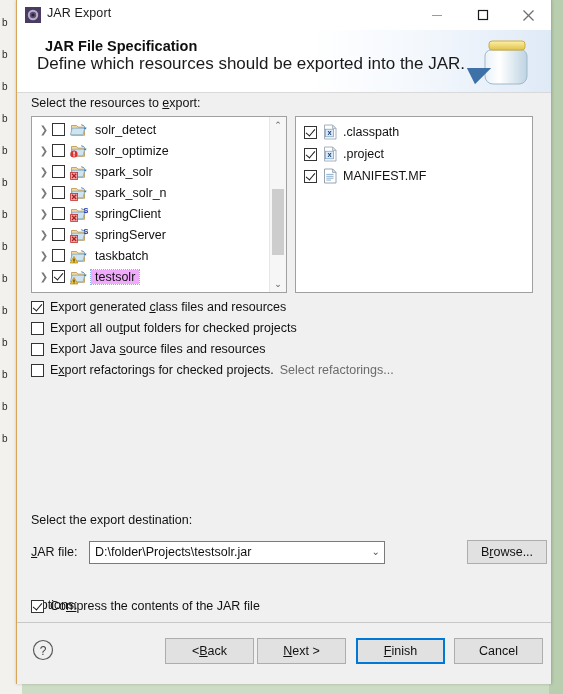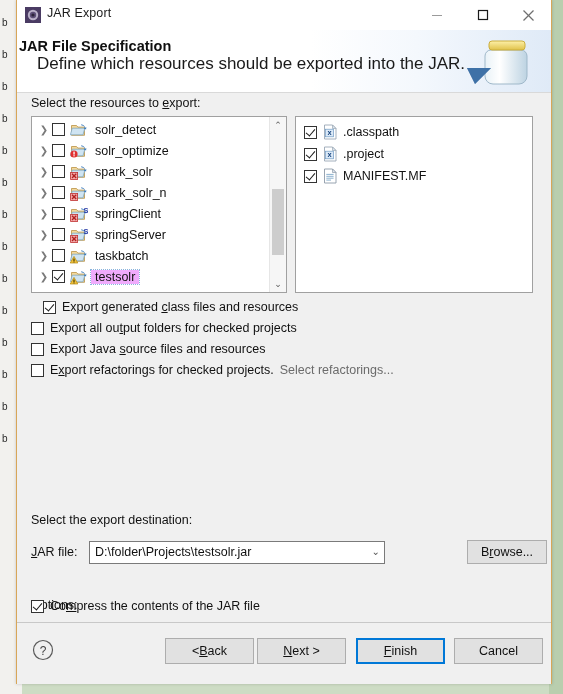--- a/index.html
+++ b/index.html
@@ -91,21 +91,21 @@
 
   
   .header {
     position: relative;
     height: 62px;
     background: linear-gradient(to right, #ffffff 0%, #ffffff 55%, #f4f8fd 75%, #dfeaf7 100%);
     border-bottom: 1px solid #d9d9d9;
   }
   .header-title {
     position: absolute;
-    left: 2px; top: 8px;
+    left: 28px; top: 8px;
     font-size: 14.5px;
     font-weight: bold;
     color: #101010;
   }
   .header-sub {
     position: absolute;
     left: 20px; top: 24px;
     font-size: 17px;
     color: #1a1a1a;
   }
@@ -523,21 +523,21 @@
                 <line x1="4.3" y1="8.3" x2="11.6" y2="8.3" stroke="#7fa8c8" stroke-width="0.9"></line>
                 <line x1="4.3" y1="10.2" x2="11.6" y2="10.2" stroke="#7fa8c8" stroke-width="0.9"></line>
                 <line x1="4.3" y1="12.1" x2="9" y2="12.1" stroke="#7fa8c8" stroke-width="0.9"></line>
               </svg></span>
             <span>MANIFEST.MF</span>
           </div>
         </div>
     </div>
 
     <div id="export-options">
-        <div class="optrow" style="left: 26px; top: 207px;">
+        <div class="optrow" style="left: 14px; top: 207px;">
           <span class="cb checked"></span>
           <span><span>Export generated </span><u>c</u><span>lass files and resources</span></span>
         </div>
         <div class="optrow" style="left: 14px; top: 228px;">
           <span class="cb"></span>
           <span><span>Export all ou</span><u>t</u><span>put folders for checked projects</span></span>
         </div>
         <div class="optrow" style="left: 14px; top: 249px;">
           <span class="cb"></span>
           <span><span>Export Java </span><u>s</u><span>ource files and resources</span></span>

